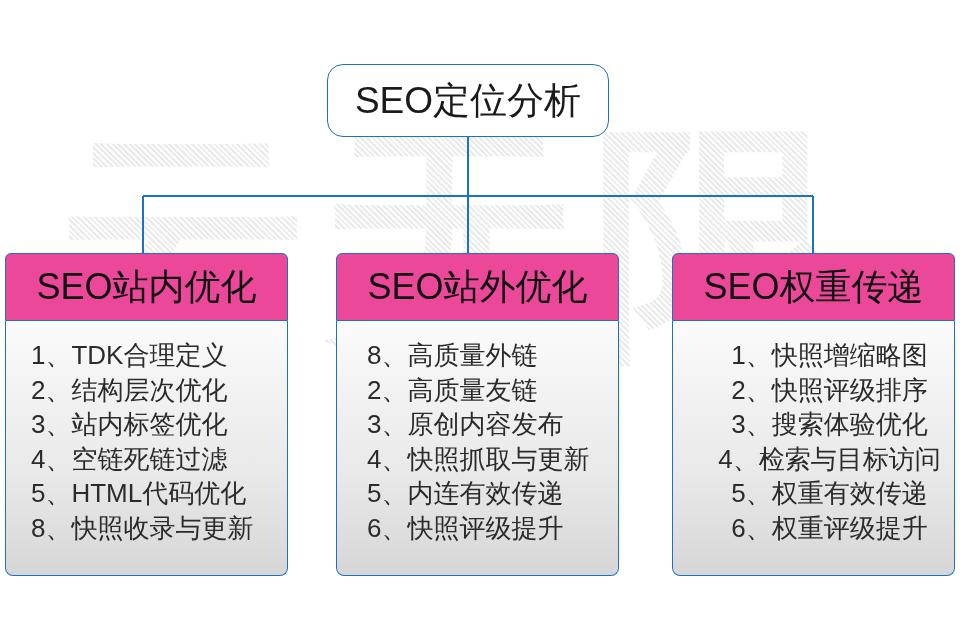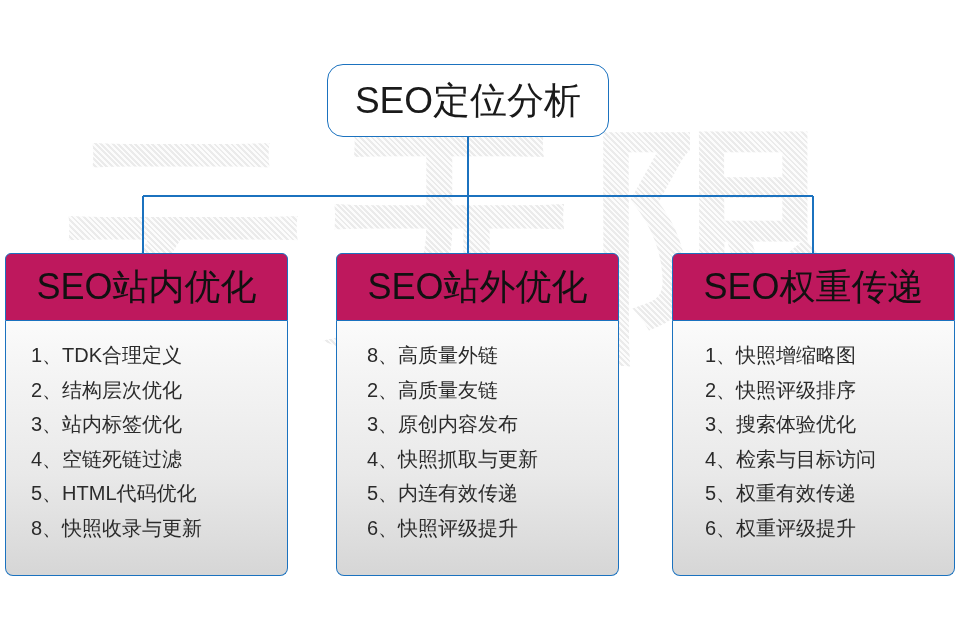--- a/index.html
+++ b/index.html
@@ -87,40 +87,40 @@
   .column {
     position: absolute;
     z-index: 2;
     box-sizing: border-box;
   }
   .col-head {
     box-sizing: border-box;
     height: 68px;
     border: 1.6px solid #1b72bf;
     border-radius: 6px 6px 0 0;
-    background: #be185d;
+    background: #ec4899;
     display: flex;
     align-items: center;
     justify-content: center;
   }
   .col-head-label {
     font-size: 36px;
     color: #111111;
     white-space: nowrap;
   }
   .col-body {
     box-sizing: border-box;
     border: 1.6px solid #1b72bf;
     border-top: none;
     border-radius: 0 0 8px 8px;
     background: linear-gradient(to bottom, #fbfbfb 0%, #f3f3f3 25%, #e9e9e9 60%, #dcdcdc 88%, #d6d6d6 100%);
     padding: 17px 0 14px 0;
   }
   .bullet {
-    font-size: 20px;
+    font-size: 26px;
     color: #2b2b2b;
     line-height: 34.5px;
     padding-left: 26px;
     white-space: nowrap;
   }
   .col-1 .bullet { padding-left: 25px; }
   .col-2 .bullet { padding-left: 30px; }
   .col-3 .bullet { padding-left: 32px; }
 </style>
 </head>
@@ -172,21 +172,21 @@
       <div class="bullet">4、快照抓取与更新</div>
       <div class="bullet">5、内连有效传递</div>
       <div class="bullet">6、快照评级提升</div>
     </div>
   </div>
 
   <div class="column col-3" style="left:672px; top:253px; width:283px;">
     <div class="col-head">
       <span class="col-head-label">SEO权重传递</span>
     </div>
-    <div class="col-body" style="height:255px;">
+    <div class="col-body" style="height:255px;text-align:center;">
       <div class="bullet">1、快照增缩略图</div>
       <div class="bullet">2、快照评级排序</div>
       <div class="bullet">3、搜索体验优化</div>
       <div class="bullet">4、检索与目标访问</div>
       <div class="bullet">5、权重有效传递</div>
       <div class="bullet">6、权重评级提升</div>
     </div>
   </div>
 
 </div>

